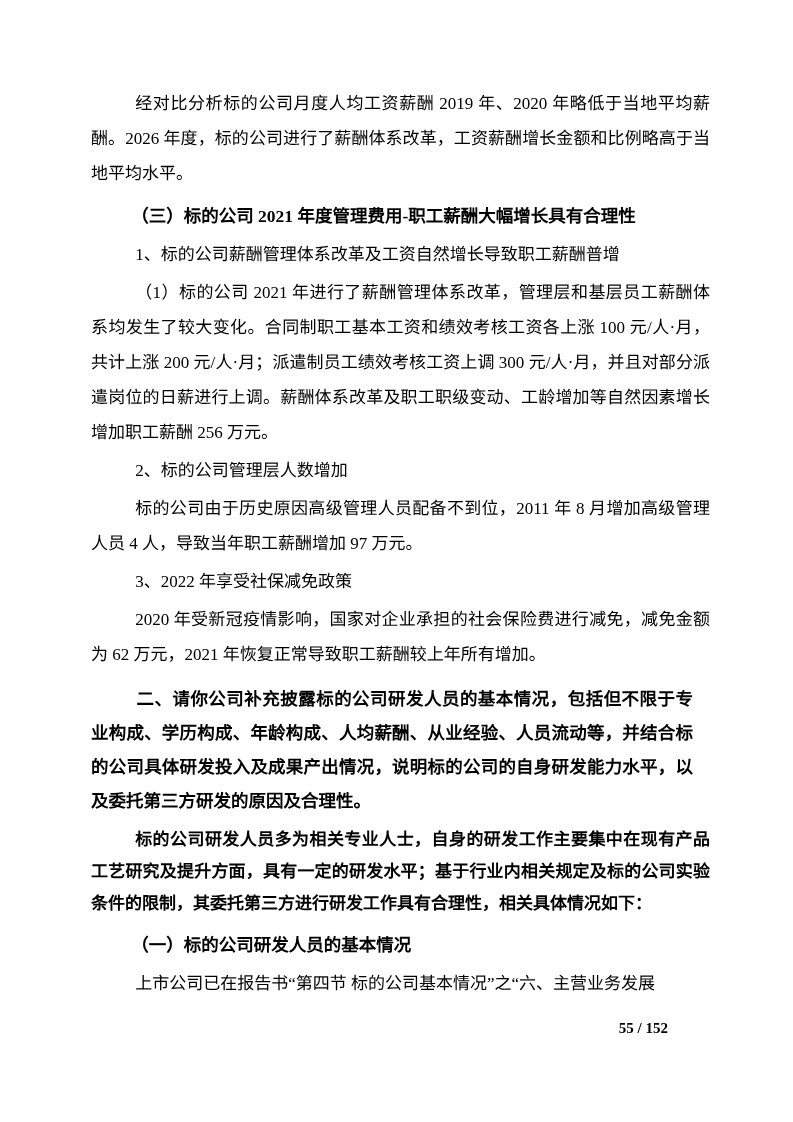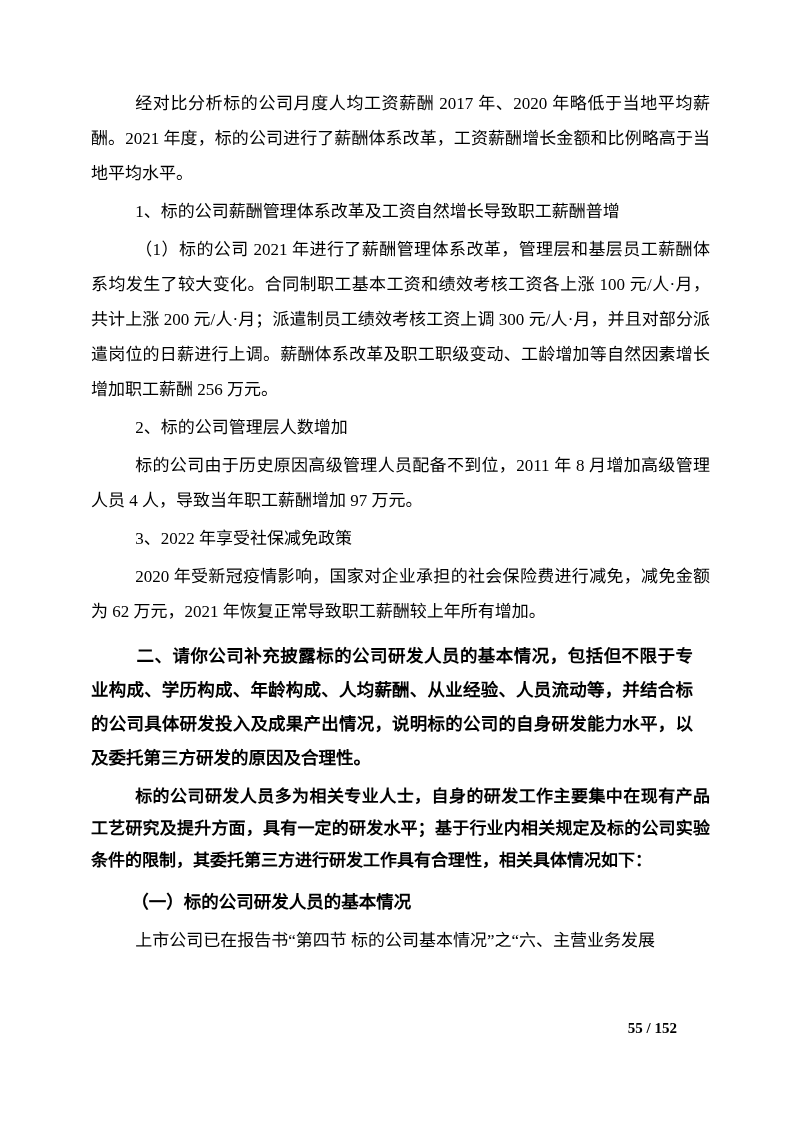--- a/index.html
+++ b/index.html
@@ -53,32 +53,33 @@
     line-height: 34px;
     margin: 10px 17px 6px 0;
   }
   p.tight {
     line-height: 32px;
     font-weight: bold;
   }
   .page-number {
     position: absolute;
     top: 1020px;
-    right: 116px;
+    right: 125px;
     font-size: 15px;
     font-weight: 700;
     font-family: "Liberation Serif", "DejaVu Serif", serif;
   }
 </style>
 </head>
 <body>
 
 <div class="doc-page">
   <div class="doc-content">
-    <p class="body">经对比分析标的公司月度人均工资薪酬 2017 年、2020 年略低于当地平均薪酬。2021 年度，标的公司进行了薪酬体系改革，工资薪酬增长金额和比例略高于当地平均水平。</p>
+    <p class="body">经对比分析标的公司月度人均工资薪酬 2019 年、2020 年略低于当地平均薪酬。2026 年度，标的公司进行了薪酬体系改革，工资薪酬增长金额和比例略高于当地平均水平。</p>
+    <p class="heading">（三）标的公司 2021 年度管理费用-职工薪酬大幅增长具有合理性</p>
     <p class="subheading">1、标的公司薪酬管理体系改革及工资自然增长导致职工薪酬普增</p>
     <p class="body">（1）标的公司 2021 年进行了薪酬管理体系改革，管理层和基层员工薪酬体系均发生了较大变化。合同制职工基本工资和绩效考核工资各上涨 100 元/人·月，共计上涨 200 元/人·月；派遣制员工绩效考核工资上调 300 元/人·月，并且对部分派遣岗位的日薪进行上调。薪酬体系改革及职工职级变动、工龄增加等自然因素增长增加职工薪酬 256 万元。</p>
     <p class="subheading">2、标的公司管理层人数增加</p>
     <p class="body">标的公司由于历史原因高级管理人员配备不到位，2011 年 8 月增加高级管理人员 4 人，导致当年职工薪酬增加 97 万元。</p>
     <p class="subheading">3、2022 年享受社保减免政策</p>
     <p class="body">2020 年受新冠疫情影响，国家对企业承担的社会保险费进行减免，减免金额为 62 万元，2021 年恢复正常导致职工薪酬较上年所有增加。</p>
     <p class="bold-question">二、请你公司补充披露标的公司研发人员的基本情况，包括但不限于专业构成、学历构成、年龄构成、人均薪酬、从业经验、人员流动等，并结合标的公司具体研发投入及成果产出情况，说明标的公司的自身研发能力水平，以及委托第三方研发的原因及合理性。</p>
     <p class="body tight">标的公司研发人员多为相关专业人士，自身的研发工作主要集中在现有产品工艺研究及提升方面，具有一定的研发水平；基于行业内相关规定及标的公司实验条件的限制，其委托第三方进行研发工作具有合理性，相关具体情况如下：</p>
     <p class="heading">（一）标的公司研发人员的基本情况</p>
     <p class="body">上市公司已在报告书“第四节 标的公司基本情况”之“六、主营业务发展</p>

